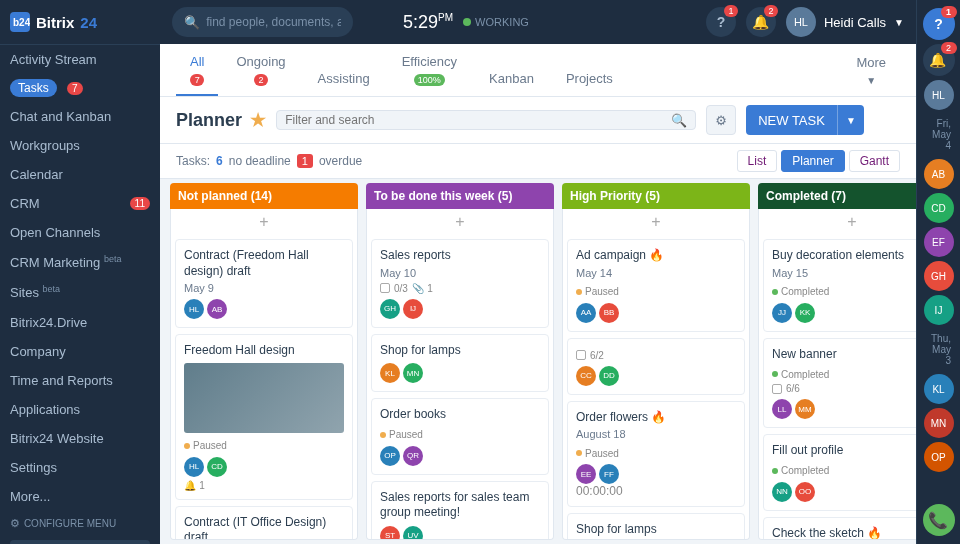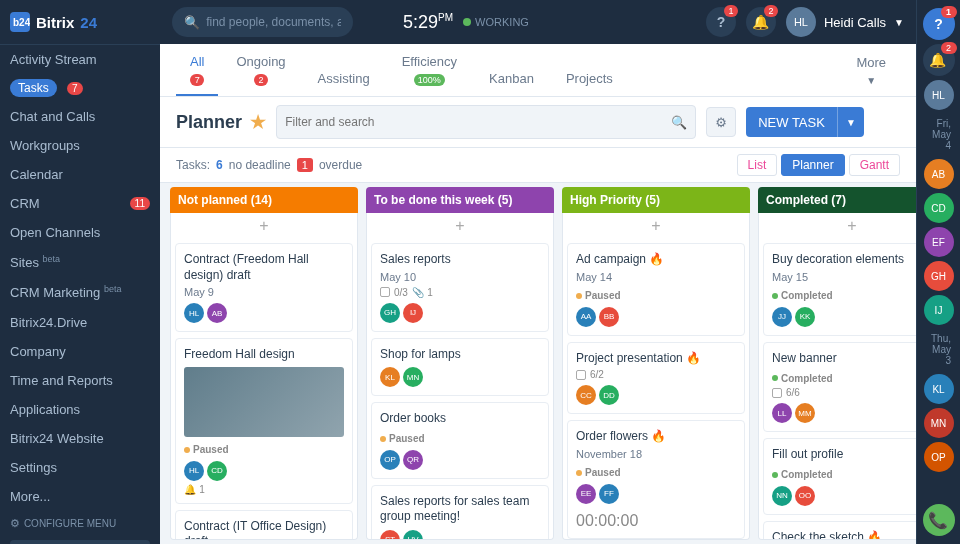--- a/index.html
+++ b/index.html
@@ -50,66 +50,66 @@
     .tab { padding: 10px 14px 8px; font-size: 13px; color: #6b7a8d; cursor: pointer; position: relative; white-space: nowrap; display: flex; align-items: center; gap: 5px; border-bottom: 2px solid transparent; flex-direction: column; }
     .tab.active { color: #3a7bd5; border-bottom: 2px solid #3a7bd5; }
     .tab-badge { background: #e84747; color: #fff; font-size: 9px; border-radius: 8px; padding: 1px 4px; min-width: 14px; text-align: center; }
     .tab-badge-green { background: #5cb85c; }
     .tab-more { margin-left: auto; }
 
     
     .planner-header { background: #fff; padding: 8px 16px; display: flex; align-items: center; gap: 10px; border-bottom: 1px solid #e0e7ef; flex-shrink: 0; }
     .planner-title { font-size: 18px; font-weight: 600; color: #2c3e50; display: flex; align-items: center; gap: 8px; }
     .star-icon { color: #f0ad4e; cursor: pointer; }
-    .filter-bar { display: flex; align-items: center; background: #f0f4f8; border: 1px solid #dce3ec; border-radius: 4px; padding: 0 8px; gap: 6px; flex: 1; max-width: 420px; height: 34px; }
+    .filter-bar { display: flex; align-items: center; background: #f0f4f8; border: 1px solid #dce3ec; border-radius: 4px; padding: 0 8px; gap: 6px; flex: 1; max-width: 420px; height: 20px; }
     .filter-input { background: transparent; border: none; outline: none; font-size: 12px; color: #2c3e50; width: 100%; }
     .settings-btn { width: 30px; height: 30px; background: #f0f4f8; border: 1px solid #dce3ec; border-radius: 4px; display: flex; align-items: center; justify-content: center; cursor: pointer; color: #6b7a8d; }
     .new-task-btn { display: flex; align-items: center; background: #3a7bd5; color: #fff; border: none; border-radius: 4px; cursor: pointer; height: 30px; overflow: hidden; }
     .new-task-label { padding: 0 12px; font-size: 13px; font-weight: 500; }
     .new-task-arrow { padding: 0 8px; border-left: 1px solid rgba(255,255,255,0.3); height: 100%; display: flex; align-items: center; font-size: 10px; }
 
     
     .sub-controls { background: #fff; padding: 6px 16px; display: flex; align-items: center; justify-content: space-between; border-bottom: 1px solid #e0e7ef; flex-shrink: 0; }
     .tasks-summary { font-size: 12px; color: #6b7a8d; display: flex; align-items: center; gap: 6px; }
     .tasks-summary .count { color: #3a7bd5; font-weight: 600; }
     .overdue-badge { background: #e84747; color: #fff; border-radius: 3px; padding: 1px 5px; font-size: 11px; }
     .view-buttons { display: flex; gap: 4px; }
-    .view-btn { padding: 3px 10px; border: 1px solid #dce3ec; border-radius: 3px; font-size: 12px; color: #ec4899; cursor: pointer; background: #fff; }
+    .view-btn { padding: 3px 10px; border: 1px solid #dce3ec; border-radius: 3px; font-size: 12px; color: #701a75; cursor: pointer; background: #fff; }
     .view-btn.active { background: #3a7bd5; color: #fff; border-color: #3a7bd5; }
 
     
     .board { flex: 1; overflow-x: auto; overflow-y: hidden; display: flex; gap: 0; padding: 4px 10px; }
     .column { width: 188px; flex-shrink: 0; display: flex; flex-direction: column; margin-right: 8px; }
     .column-header { padding: 6px 8px; border-radius: 4px 4px 0 0; font-size: 12px; font-weight: 600; color: #fff; display: flex; align-items: center; justify-content: space-between; }
     .col-not-planned { background: #f57c00; }
     .col-to-be-done { background: #8e44ad; }
     .col-high-priority { background: #7cb518; }
     .col-completed { background: #14532d; color: #fff; }
     .column-add { text-align: center; padding: 4px; color: #aaa; cursor: pointer; font-size: 16px; background: #fff; border-left: 1px solid #e0e7ef; border-right: 1px solid #e0e7ef; }
     .column-cards { flex: 1; overflow-y: auto; background: #fff; border: 1px solid #e0e7ef; border-top: none; border-radius: 0 0 4px 4px; padding: 4px; display: flex; flex-direction: column; gap: 6px; }
     .card { background: #fff; border: 1px solid #e8edf3; border-radius: 4px; padding: 8px; cursor: pointer; }
     .card-title { font-size: 12px; color: #2c3e50; font-weight: 500; margin-bottom: 3px; line-height: 1.3; }
     .card-date { font-size: 11px; color: #6b7a8d; margin-bottom: 4px; }
-    .card-status { font-size: 10px; color: #888; display: inline-flex; align-items: center; gap: 3px; font-weight: bold; }
+    .card-status { font-size: 10px; color: #888; display: inline-flex; align-items: center; gap: 3px; }
     .card-status .dot { width: 6px; height: 6px; border-radius: 50%; background: #ccc; }
     .card-status .dot-paused { background: #f0ad4e; }
     .card-status .dot-completed { background: #5cb85c; }
     .card-avatars { display: flex; gap: 3px; margin-top: 5px; }
     .mini-avatar { width: 20px; height: 20px; border-radius: 50%; background: #5a7a9a; display: flex; align-items: center; justify-content: center; color: #fff; font-size: 8px; }
     .mini-avatar.purple { background: #8e44ad; }
     .mini-avatar.green { background: #27ae60; }
     .mini-avatar.orange { background: #e67e22; }
     .mini-avatar.red { background: #e74c3c; }
     .mini-avatar.teal { background: #16a085; }
     .mini-avatar.blue { background: #2980b9; }
     .card-progress { font-size: 10px; color: #888; display: flex; align-items: center; gap: 4px; margin-top: 3px; }
     .fire-icon { color: #e74c3c; }
     .card-image { width: 100%; height: 70px; background: #b0bec5; border-radius: 3px; margin: 4px 0; display: flex; align-items: center; justify-content: center; font-size: 10px; color: #fff; overflow: hidden; }
     .card-image-inner { width: 100%; height: 100%; background: linear-gradient(135deg, #607d8b, #90a4ae); }
-    .card-timer { font-size: 16px; color: #888; margin-top: 8px; }
+    .card-timer { font-size: 12px; color: #888; }
     .small-check { width: 10px; height: 10px; border: 1px solid #aaa; border-radius: 2px; display: inline-block; }
   </style>
 </head>
 <body>
 
 <div class="sidebar">
   <div class="sidebar-logo">
     <svg width="20" height="20" viewBox="0 0 20 20">
         <rect width="20" height="20" rx="4" fill="#3a7bd5"></rect>
         <text x="3" y="14" font-size="10" fill="#fff" font-weight="bold">b24</text>
@@ -121,40 +121,40 @@
   <div class="sidebar-item">
     <span class="sidebar-item-label">
         <span>Activity Stream</span>
       </span>
   </div>
   <div class="sidebar-tasks-row">
     <span class="tasks-pill">Tasks</span>
     <span class="badge">7</span>
   </div>
   <div class="sidebar-item">
-    <span>Chat and Calls</span>
+    <span>Chat and Kanban</span>
   </div>
   <div class="sidebar-item">
     <span>Workgroups</span>
   </div>
   <div class="sidebar-item">
     <span>Calendar</span>
   </div>
   <div class="sidebar-item">
     <span>CRM</span>
     <span class="badge">11</span>
   </div>
   <div class="sidebar-item">
     <span>Open Channels</span>
   </div>
   <div class="sidebar-item">
+    <span>CRM Marketing <sup style="font-size:9px;color:#7a90a8;">beta</sup></span>
+  </div>
+  <div class="sidebar-item">
     <span>Sites <sup style="font-size:9px;color:#7a90a8;">beta</sup></span>
-  </div>
-  <div class="sidebar-item">
-    <span>CRM Marketing <sup style="font-size:9px;color:#7a90a8;">beta</sup></span>
   </div>
   <div class="sidebar-item">
     <span>Bitrix24.Drive</span>
   </div>
   <div class="sidebar-item">
     <span>Company</span>
   </div>
   <div class="sidebar-item">
     <span>Time and Reports</span>
   </div>
@@ -363,30 +363,29 @@
           <div class="card">
             <div class="card-title">Ad campaign <span class="fire-icon">🔥</span></div>
             <div class="card-date">May 14</div>
             <div class="card-status"><span class="dot dot-paused"></span> Paused</div>
             <div class="card-avatars">
               <div class="mini-avatar blue">AA</div>
               <div class="mini-avatar red">BB</div>
             </div>
           </div>
           <div class="card">
-            <div class="card-title">Project presentation <span class="fire-icon">🔥</span></div>
             <div class="card-progress"><span class="small-check"></span> 6/2</div>
             <div class="card-avatars">
               <div class="mini-avatar orange">CC</div>
               <div class="mini-avatar green">DD</div>
             </div>
           </div>
           <div class="card">
             <div class="card-title">Order flowers <span class="fire-icon">🔥</span></div>
-            <div class="card-date">November 18</div>
+            <div class="card-date">August 18</div>
             <div class="card-status"><span class="dot dot-paused"></span> Paused</div>
             <div class="card-avatars">
               <div class="mini-avatar purple">EE</div>
               <div class="mini-avatar blue">FF</div>
             </div>
             <div class="card-timer">00:00:00</div>
           </div>
           <div class="card">
             <div class="card-title">Shop for lamps</div>
 

